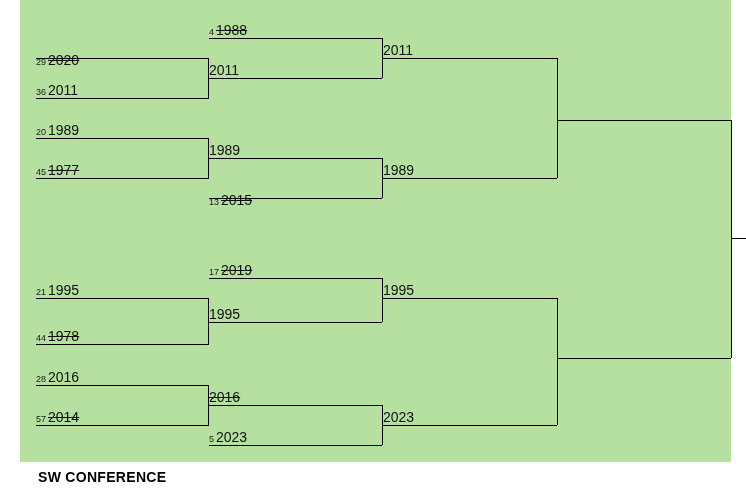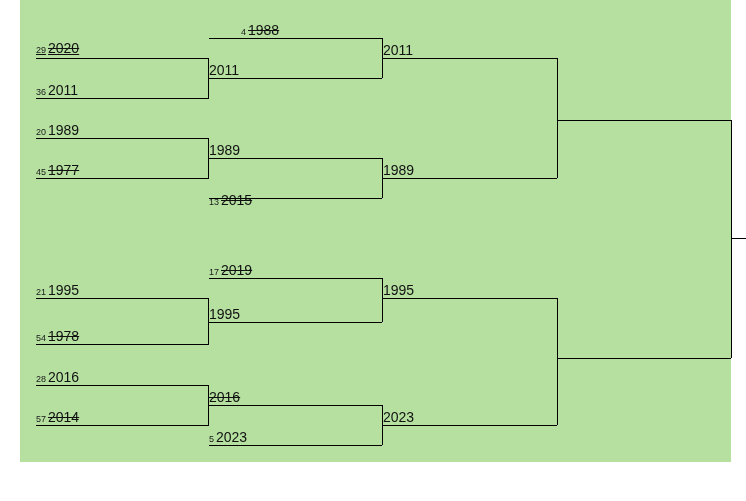--- a/index.html
+++ b/index.html
@@ -63,41 +63,41 @@
   }
 </style>
 </head>
 <body>
 
 <div id="bracket-page">
 
   <div id="conference-panel"></div>
 
   <div id="bracket-layer">
-      <div class="slot eliminated" style="left: 36px; top: 40px; text-decoration: underline;"><span class="seed">29</span><span class="team">2020</span></div>
+      <div class="slot eliminated" style="left: 36px; top: 52px;"><span class="seed">29</span><span class="team">2020</span></div>
       <div class="bracket-line h-line" style="left: 36px; top: 58px; width: 172px;"></div>
       <div class="slot" style="left: 36px; top: 82px;"><span class="seed">36</span><span class="team">2011</span></div>
       <div class="bracket-line h-line" style="left: 36px; top: 98px; width: 172px;"></div>
       <div class="slot" style="left: 36px; top: 122px; text-align: right;"><span class="seed">20</span><span class="team">1989</span></div>
       <div class="bracket-line h-line" style="left: 36px; top: 138px; width: 172px;"></div>
       <div class="slot eliminated" style="left: 36px; top: 162px;"><span class="seed">45</span><span class="team">1977</span></div>
       <div class="bracket-line h-line" style="left: 36px; top: 178px; width: 172px;"></div>
       <div class="slot" style="left: 36px; top: 282px;"><span class="seed">21</span><span class="team">1995</span></div>
       <div class="bracket-line h-line" style="left: 36px; top: 298px; width: 172px;"></div>
-      <div class="slot eliminated" style="left: 36px; top: 328px;"><span class="seed">54</span><span class="team">1978</span></div>
+      <div class="slot eliminated" style="left: 36px; top: 328px;"><span class="seed">44</span><span class="team">1978</span></div>
       <div class="bracket-line h-line" style="left: 36px; top: 344px; width: 172px;"></div>
       <div class="slot" style="left: 36px; top: 369px; text-align: right;"><span class="seed">28</span><span class="team">2016</span></div>
       <div class="bracket-line h-line" style="left: 36px; top: 385px; width: 172px;"></div>
       <div class="slot eliminated" style="left: 36px; top: 409px;"><span class="seed">57</span><span class="team">2014</span></div>
       <div class="bracket-line h-line" style="left: 36px; top: 425px; width: 172px;"></div>
       <div class="bracket-line v-line" style="left: 208px; top: 58px; height: 41px;"></div>
       <div class="bracket-line v-line" style="left: 208px; top: 138px; height: 41px;"></div>
       <div class="bracket-line v-line" style="left: 208px; top: 298px; height: 47px;"></div>
       <div class="bracket-line v-line" style="left: 208px; top: 385px; height: 41px;"></div>
-      <div class="slot eliminated" style="left: 209px; top: 22px; margin-left: 32px;"><span class="seed">4</span><span class="team">1988</span></div>
+      <div class="slot eliminated" style="left: 209px; top: 22px;"><span class="seed">4</span><span class="team">1988</span></div>
       <div class="bracket-line h-line" style="left: 209px; top: 38px; width: 173px;"></div>
       <div class="slot" style="left: 209px; top: 62px;"><span class="team">2011</span></div>
       <div class="bracket-line h-line" style="left: 209px; top: 78px; width: 173px;"></div>
       <div class="slot" style="left: 209px; top: 142px;"><span class="team">1989</span></div>
       <div class="bracket-line h-line" style="left: 209px; top: 158px; width: 173px;"></div>
       <div class="slot eliminated" style="left: 209px; top: 192px;"><span class="seed">13</span><span class="team">2015</span></div>
       <div class="bracket-line h-line" style="left: 209px; top: 198px; width: 173px;"></div>
       <div class="slot eliminated" style="left: 209px; top: 262px;"><span class="seed">17</span><span class="team">2019</span></div>
       <div class="bracket-line h-line" style="left: 209px; top: 278px; width: 173px;"></div>
       <div class="slot" style="left: 209px; top: 306px;"><span class="team">1995</span></div>
@@ -119,14 +119,15 @@
       <div class="slot" style="left: 383px; top: 409px;"><span class="team">2023</span></div>
       <div class="bracket-line h-line" style="left: 383px; top: 425px; width: 174px;"></div>
       <div class="bracket-line v-line" style="left: 557px; top: 58px; height: 120px;"></div>
       <div class="bracket-line v-line" style="left: 557px; top: 298px; height: 127px;"></div>
       <div class="bracket-line v-line" style="left: 731px; top: 120px; height: 238px;"></div>
       <div class="bracket-line h-line" style="left: 557px; top: 120px; width: 174px;"></div>
       <div class="bracket-line h-line" style="left: 557px; top: 358px; width: 174px;"></div>
       <div class="bracket-line h-line" style="left: 731px; top: 238px; width: 15px;"></div>
     </div>
 
+  <div id="conference-title">SW CONFERENCE</div>
 
 </div>
 
 </body></html>

